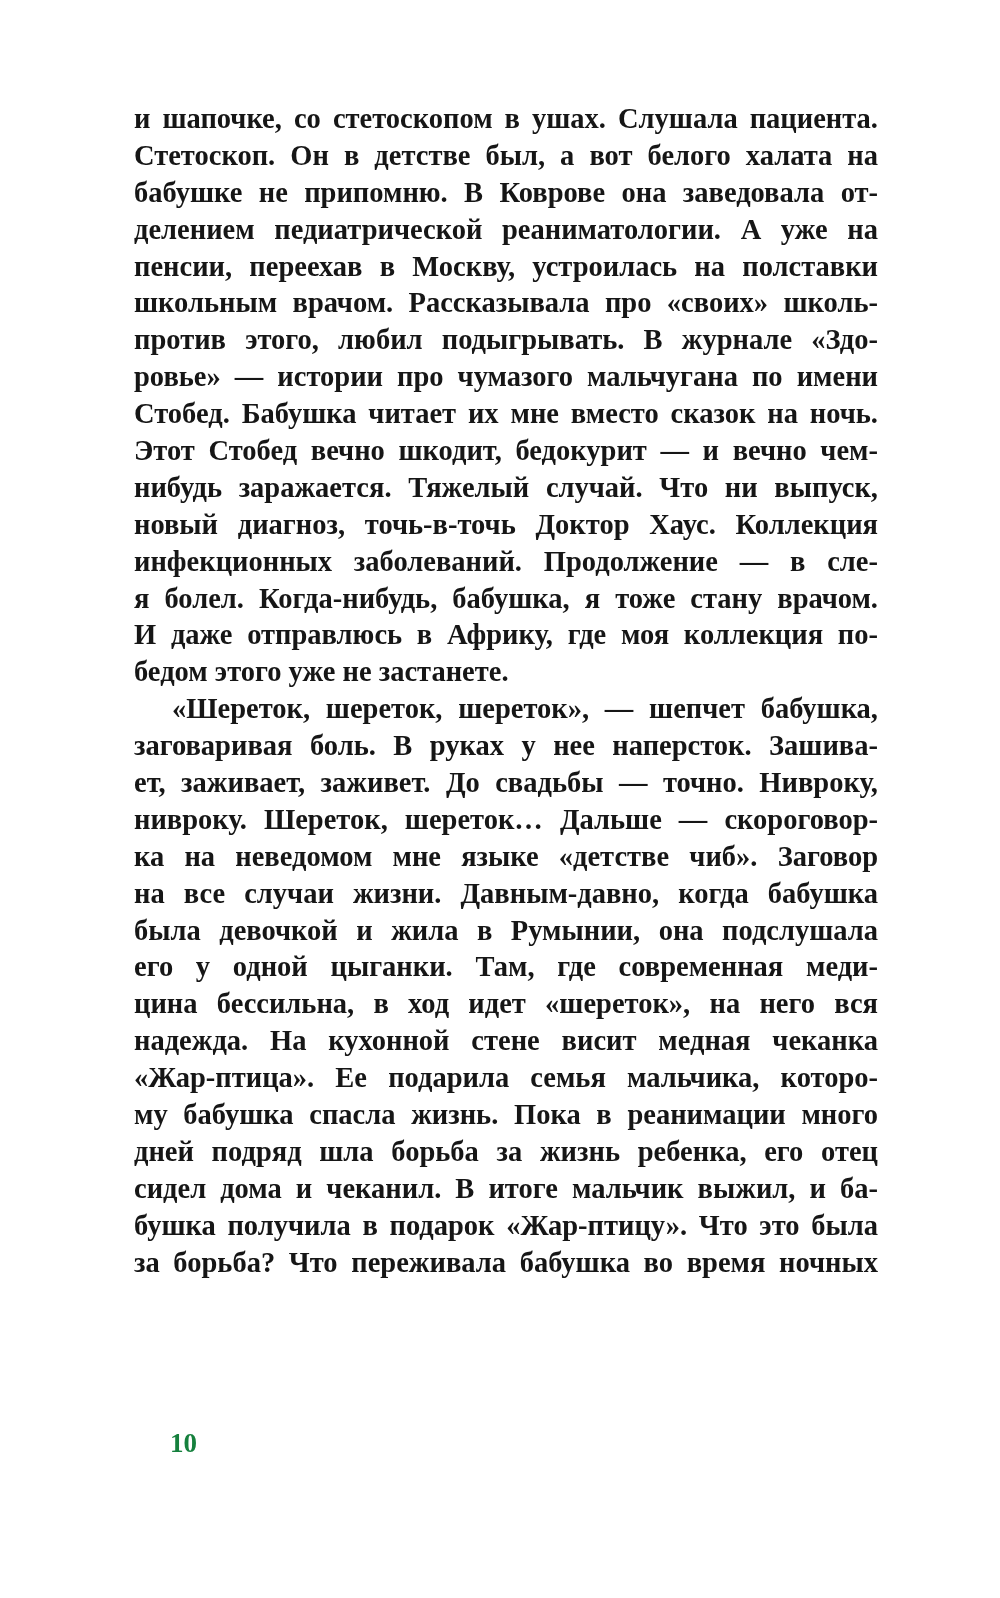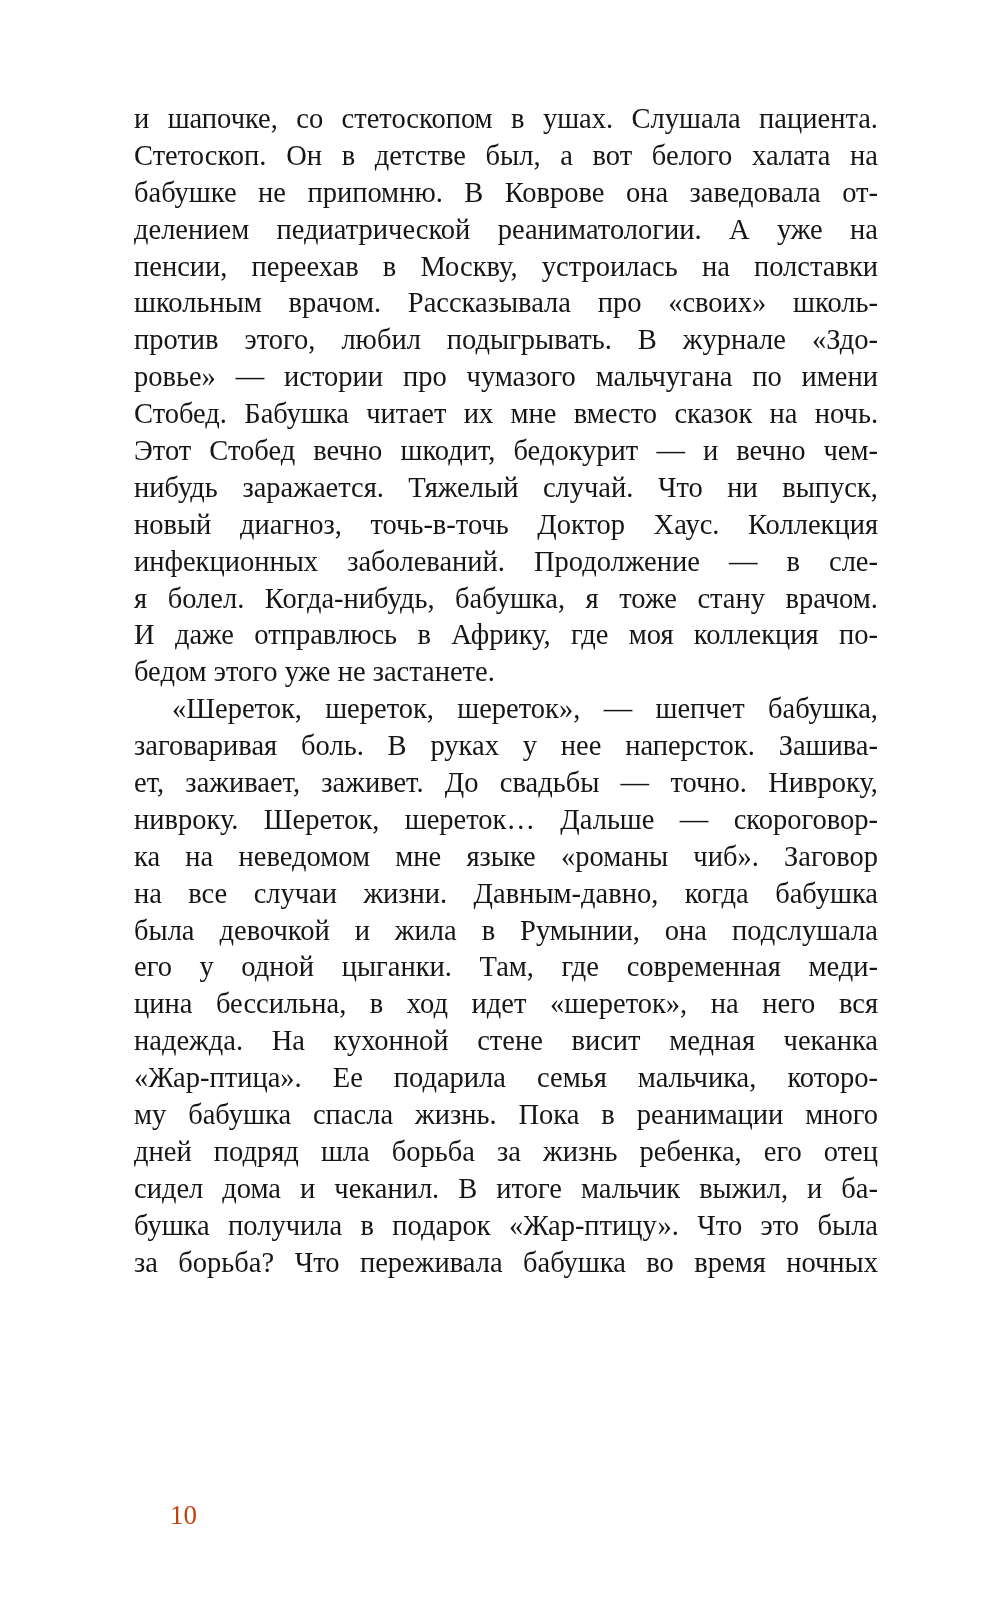--- a/index.html
+++ b/index.html
@@ -8,20 +8,21 @@
     background: #ffffff;
   }
   .page {
     position: relative;
     width: 1000px;
     height: 1598px;
     background: #ffffff;
     font-family: "Liberation Serif", "DejaVu Serif", serif;
     color: #161616;
     overflow: hidden;
+    font-weight: bold;
   }
   .text-block {
     position: absolute;
     left: 134px;
     top: 101px;
     width: 744px;
     font-size: 28.5px;
     line-height: 36.9px;
   }
   .line {
@@ -33,24 +34,24 @@
   .line.end {
     text-align: center;
     text-align-last: left;
   }
   .line.indent {
     text-indent: 38px;
   }
   .page-number {
     position: absolute;
     left: 170px;
-    top: 1499px;
+    top: 1427px;
     font-size: 27px;
     line-height: 32px;
-    color: #c2410c;
+    color: #15803d;
   }
 </style>
 </head>
 <body>
 
 <div class="page">
   <div class="text-block">
 
     <div class="line">и шапочке, со стетоскопом в ушах. Слушала пациента.</div>
     <div class="line">Стетоскоп. Он в детстве был, а вот белого халата на</div>
@@ -66,21 +67,21 @@
     <div class="line">новый диагноз, точь-в-точь Доктор Хаус. Коллекция</div>
     <div class="line">инфекционных заболеваний. Продолжение — в сле-</div>
     <div class="line">я болел. Когда-нибудь, бабушка, я тоже стану врачом.</div>
     <div class="line">И даже отправлюсь в Африку, где моя коллекция по-</div>
     <div class="line end">бедом этого уже не застанете.</div>
 
     <div class="line indent">«Шереток, шереток, шереток», — шепчет бабушка,</div>
     <div class="line">заговаривая боль. В руках у нее наперсток. Зашива-</div>
     <div class="line">ет, заживает, заживет. До свадьбы — точно. Нивроку,</div>
     <div class="line">нивроку. Шереток, шереток… Дальше — скороговор-</div>
-    <div class="line">ка на неведомом мне языке «романы чиб». Заговор</div>
+    <div class="line">ка на неведомом мне языке «детстве чиб». Заговор</div>
     <div class="line">на все случаи жизни. Давным-давно, когда бабушка</div>
     <div class="line">была девочкой и жила в Румынии, она подслушала</div>
     <div class="line">его у одной цыганки. Там, где современная меди-</div>
     <div class="line">цина бессильна, в ход идет «шереток», на него вся</div>
     <div class="line">надежда. На кухонной стене висит медная чеканка</div>
     <div class="line">«Жар-птица». Ее подарила семья мальчика, которо-</div>
     <div class="line">му бабушка спасла жизнь. Пока в реанимации много</div>
     <div class="line">дней подряд шла борьба за жизнь ребенка, его отец</div>
     <div class="line">сидел дома и чеканил. В итоге мальчик выжил, и ба-</div>
     <div class="line">бушка получила в подарок «Жар-птицу». Что это была</div>

